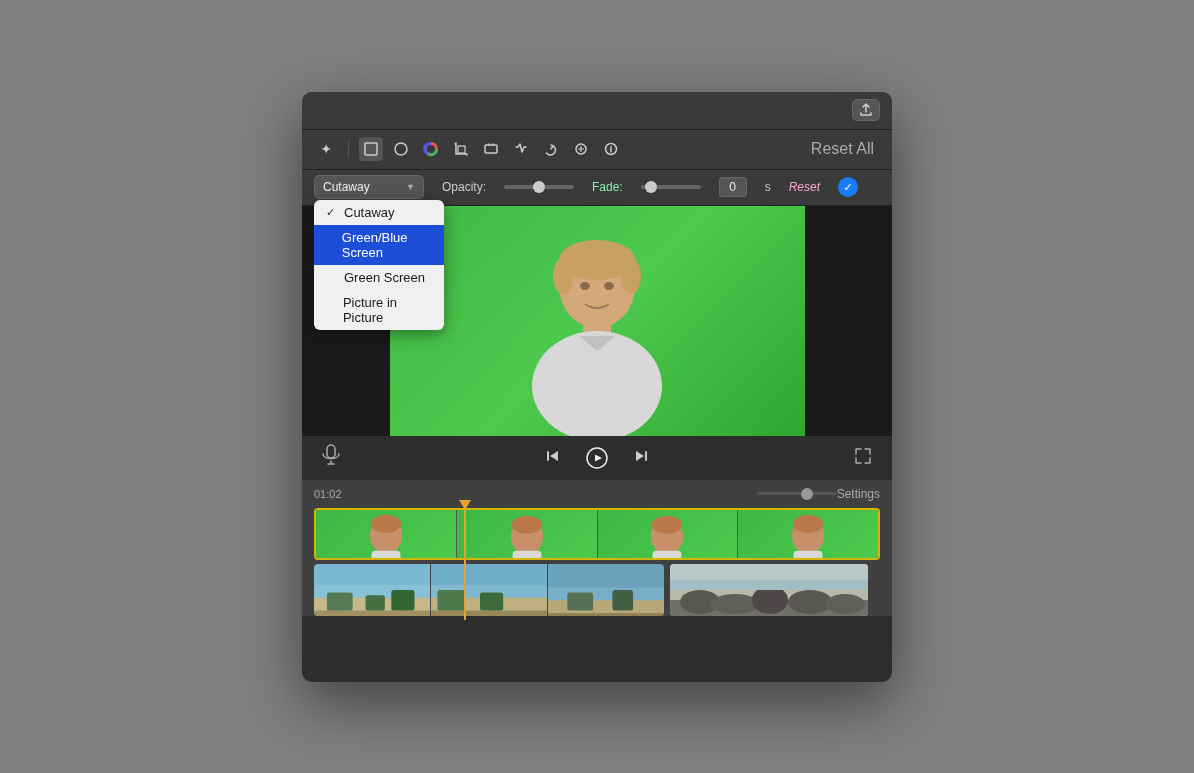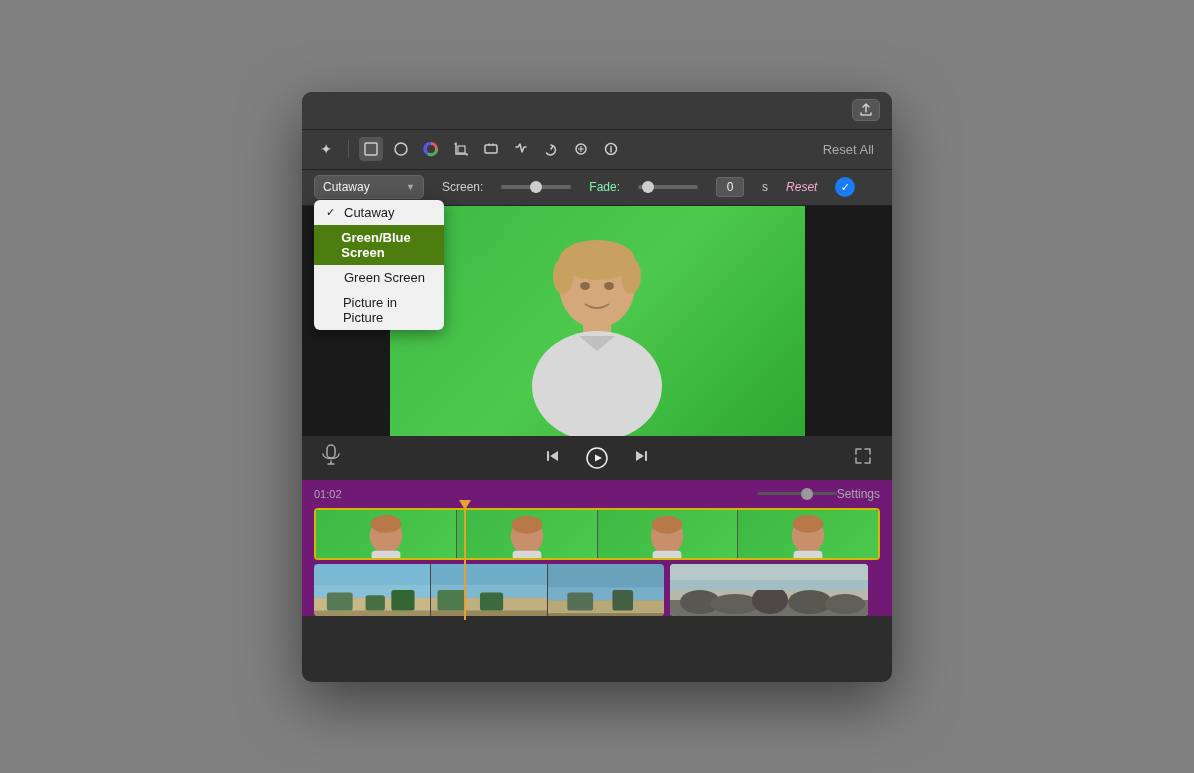--- a/index.html
+++ b/index.html
@@ -76,21 +76,21 @@
     .toolbar-divider {
       width: 1px;
       height: 18px;
       background: #555;
       margin: 0 4px;
     }
 
     .reset-all-btn {
       margin-left: auto;
       color: #aaa;
-      font-size: 13px;
+      font-size: 16px;
       cursor: pointer;
       padding: 2px 6px;
     }
 
     
     .controls-row {
       height: 36px;
       background: #3a3a3a;
       display: flex;
       align-items: center;
@@ -136,23 +136,22 @@
       display: flex;
       align-items: center;
       gap: 6px;
     }
 
     .dropdown-item.selected {
       color: #1a1a1a;
     }
 
     .dropdown-item.highlighted {
-      background: #4d7c0f;
+      background: #1d4ed8;
       color: white;
-      font-weight: bold;
     }
 
     .check-mark {
       font-size: 11px;
       width: 12px;
     }
 
     .opacity-label {
       color: #ccc;
       font-size: 12px;
@@ -310,21 +309,21 @@
     .fullscreen-btn {
       position: absolute;
       right: 20px;
       color: #aaa;
       font-size: 16px;
       cursor: pointer;
     }
 
     
     .timeline {
-      background: #701a75;
+      background: #404040;
       flex: 1;
       position: relative;
     }
 
     .timeline-header {
       height: 28px;
       display: flex;
       align-items: center;
       padding: 0 12px;
       justify-content: space-between;
@@ -548,21 +547,21 @@
       <div class="dropdown-item">
         <span class="check-mark"></span>
         <span>Green Screen</span>
       </div>
       <div class="dropdown-item">
         <span class="check-mark"></span>
         <span>Picture in Picture</span>
       </div>
     </div>
 
-    <span class="opacity-label">Screen:</span>
+    <span class="opacity-label">Opacity:</span>
     <div class="slider-track">
       <div class="slider-thumb"></div>
     </div>
 
     <span class="fade-label">Fade:</span>
     <div class="fade-track">
       <div class="fade-thumb"></div>
     </div>
 
     <div class="number-field">0</div>

